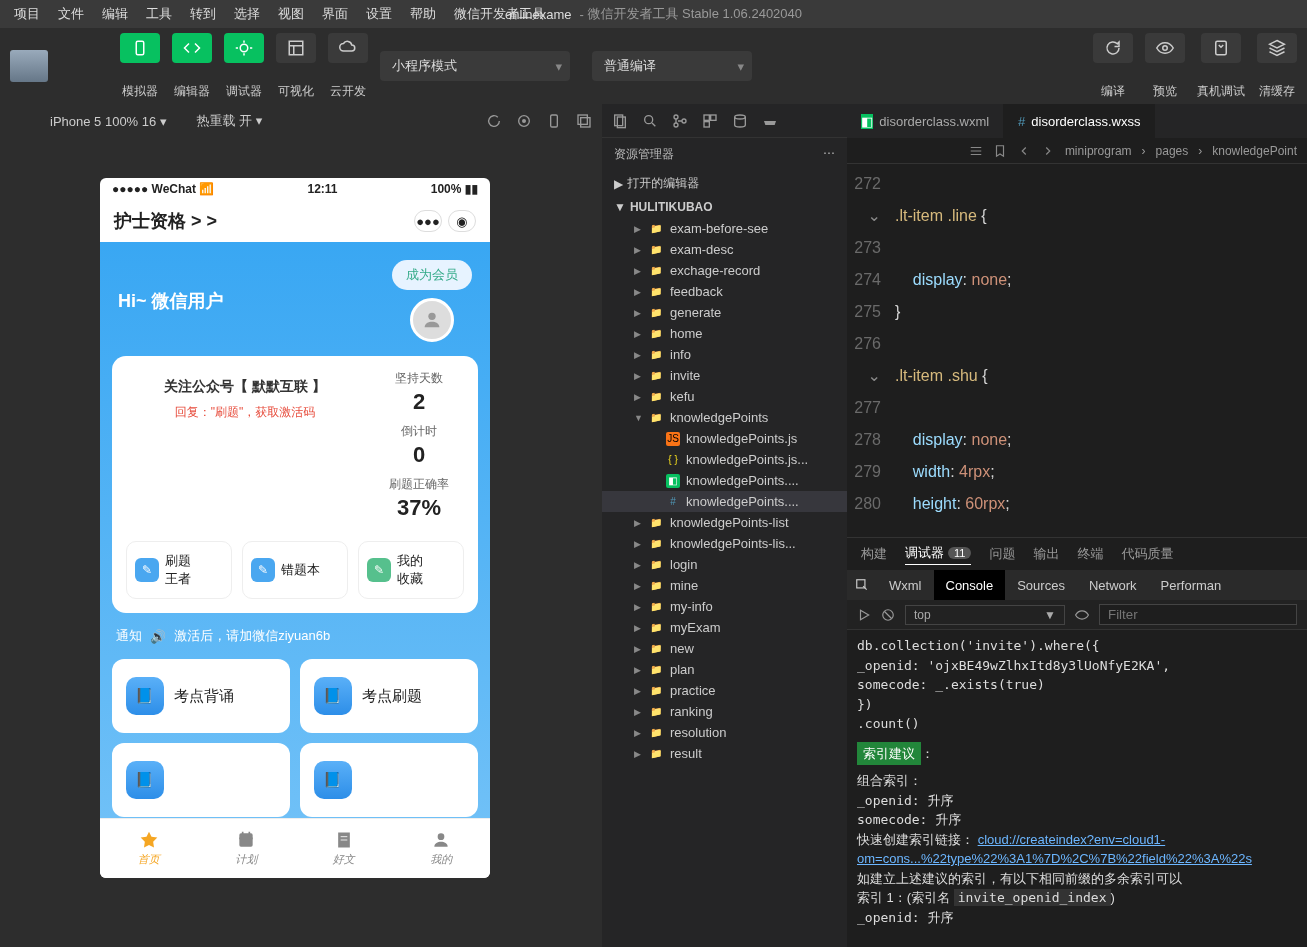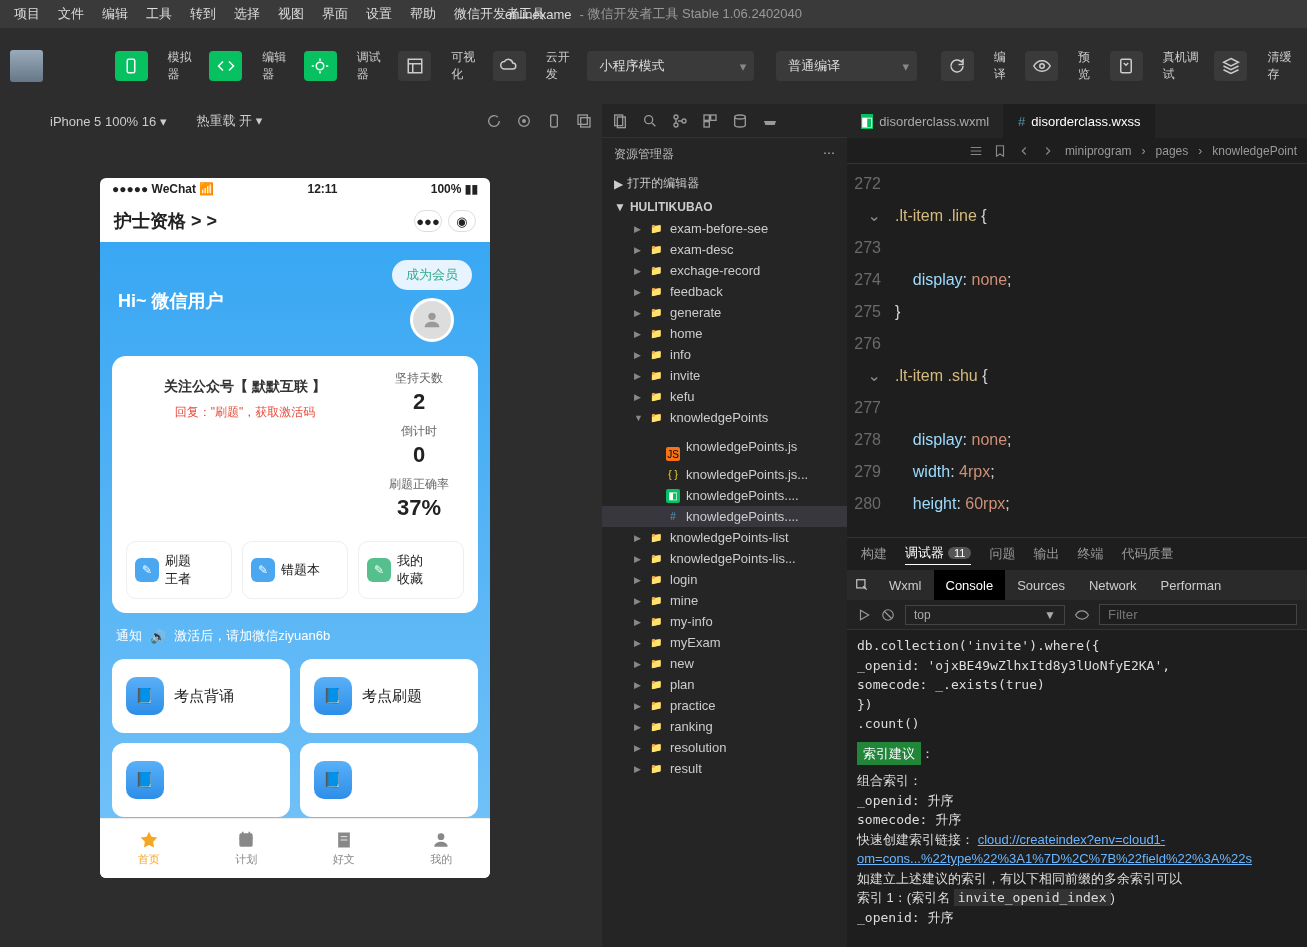--- a/index.html
+++ b/index.html
@@ -3,21 +3,21 @@
 <meta charset="utf-8">
 <style>
 * { margin:0; padding:0; box-sizing:border-box; font-family:-apple-system,"PingFang SC","Microsoft YaHei",sans-serif; }
 body { background:#2d2d2d; color:#ccc; width:1307px; height:947px; overflow:hidden; font-size:13px; }
 .menubar { height:28px; background:#3a3a3a; display:flex; align-items:center; padding:0 6px; gap:2px; color:#ddd; font-size:13px; }
 .menubar .mi { padding:3px 8px; cursor:default; }
 .titlebar { position:absolute; left:0; top:0; width:100%; height:28px; display:flex; justify-content:center; align-items:center; pointer-events:none; color:#999; font-size:13px; }
 .titlebar .proj { color:#ddd; margin-right:8px; }
 .toolbar { height:76px; background:#2d2d2d; display:flex; align-items:center; padding:6px 10px; gap:12px; }
 .thumb { width:38px; height:32px; background:linear-gradient(#9ab,#678); border-radius:3px; margin-right:60px; }
-.tbtn { display:flex; flex-direction:row; align-items:center; gap:20px; font-size:12px; color:#ccc; }
+.tbtn { display:flex; flex-direction:column; align-items:center; gap:20px; font-size:12px; color:#ccc; }
 .tbtn .box { width:40px; height:30px; border-radius:4px; display:flex; align-items:center; justify-content:center; background:#3a3a3a; }
 .tbtn.green .box { background:#07c160; color:#fff; }
 .tbtn svg { width:18px; height:18px; fill:currentColor; }
 .dropdown { height:30px; background:#3a3a3a; border-radius:4px; display:flex; align-items:center; padding:0 12px; color:#ddd; font-size:13px; position:relative; }
 .dropdown::after { content:"▾"; position:absolute; right:8px; color:#888; }
 .spacer { flex:1; }
 .content { display:flex; height:calc(100% - 104px); }
 .simcol { width:602px; background:#2d2d2d; display:flex; flex-direction:column; }
 .simbar { height:34px; display:flex; align-items:center; padding:0 10px; gap:10px; color:#ccc; font-size:13px;margin-left:40px; }
 .simbar .r { margin-left:auto; display:flex; gap:14px; }
@@ -40,37 +40,37 @@
 .stats .left .big { font-weight:700; color:#333; margin:8px 0; }
 .stats .right { width:90px; text-align:center; font-size:12px; color:#666; }
 .stats .right .num { font-size:22px; font-weight:700; color:#222; margin:2px 0 8px; }
 .three { display:flex; gap:10px; margin-top:12px; }
 .three .it { flex:1; background:#fff; border:1px solid #eee; border-radius:10px; padding:10px 8px; display:flex; align-items:center; gap:6px; font-size:13px; }
 .three .ic { width:24px; height:24px; border-radius:6px; display:flex; align-items:center; justify-content:center; color:#fff; font-size:12px; }
 .notice { display:flex; align-items:center; gap:8px; padding:14px 4px; font-size:13px; color:#fff; }
 .grid2 { display:flex; flex-wrap:wrap; gap:10px; }
 .grid2 .g { width:calc(50% - 5px); background:#fff; border-radius:12px; height:74px; display:flex; align-items:center; gap:10px; padding:0 14px; font-size:15px; }
 .grid2 .gi { width:38px; height:38px; border-radius:10px; background:linear-gradient(#5ab0f8,#2d8ee8); display:flex; align-items:center; justify-content:center; color:#fff; }
-.ph-tab { position:absolute; bottom:0; left:0; right:0; height:60px; background:#fff; display:flex; border-top:1px solid #eee; }
+.ph-tab { position:absolute; bottom:0; left:0; right:0; height:60px; background:#fff; display:flex; border-top:1px solid #eee;font-style:italic; }
 .ph-tab .ti { flex:1; display:flex; flex-direction:column; align-items:center; justify-content:center; gap:2px; font-size:11px; color:#888; }
 .ph-tab .ti.active { color:#f5a623; }
 .ph-tab svg { width:20px; height:20px; fill:currentColor; }
 .explorer { width:245px; background:#252526; display:flex; flex-direction:column; }
 .exp-head { height:34px; display:flex; align-items:center; padding:0 10px; gap:14px; border-bottom:1px solid #333; }
 .exp-head svg { width:16px; height:16px; fill:#999; }
 .exp-title { padding:8px 12px; display:flex; justify-content:space-between; font-size:12px; color:#bbb; }
 .exp-sec { padding:4px 12px; font-size:12px; color:#ccc; display:flex; align-items:center; gap:4px; }
 .tree { flex:1; overflow:auto; font-size:13px; }
 .tree .nd { display:flex; align-items:center; gap:6px; padding:3px 0 3px 32px; color:#ccc; cursor:default; }
 .tree .nd.d1 { padding-left:48px; }
 .tree .nd.sel { background:#37373d; }
 .tree .ar { width:10px; color:#888; font-size:9px; }
 .tree .fi { width:14px; height:14px; display:inline-flex; align-items:center; justify-content:center; font-size:10px; border-radius:2px; }
 .fi.fold { color:#dcb67a; }
-.fi.js { background:#f97316; color:#000;margin-top:16px; }
+.fi.js { background:#f97316; color:#000; }
 .fi.json { color:#f7df1e; }
 .fi.wxml { background:#07c160; color:#fff; }
 .fi.wxss { color:#519aba; }
 .editor { flex:1; background:#1e1e1e; display:flex; flex-direction:column; min-width:0; }
 .tabs { height:34px; display:flex; background:#252526; }
 .tab { padding:0 14px; display:flex; align-items:center; gap:6px; font-size:13px; color:#aaa; border-right:1px solid #1e1e1e; }
 .tab.active { background:#1e1e1e; color:#fff; }
 .bread { height:26px; display:flex; align-items:center; gap:10px; padding:0 10px; font-size:12px; color:#999; border-bottom:1px solid #333;justify-content:flex-end; }
 .bread svg { width:14px; height:14px; fill:#888; }
 .code { flex:1; overflow:auto; font-family:Consolas,monospace; font-size:16px; line-height:2.0; padding:4px 0; }

